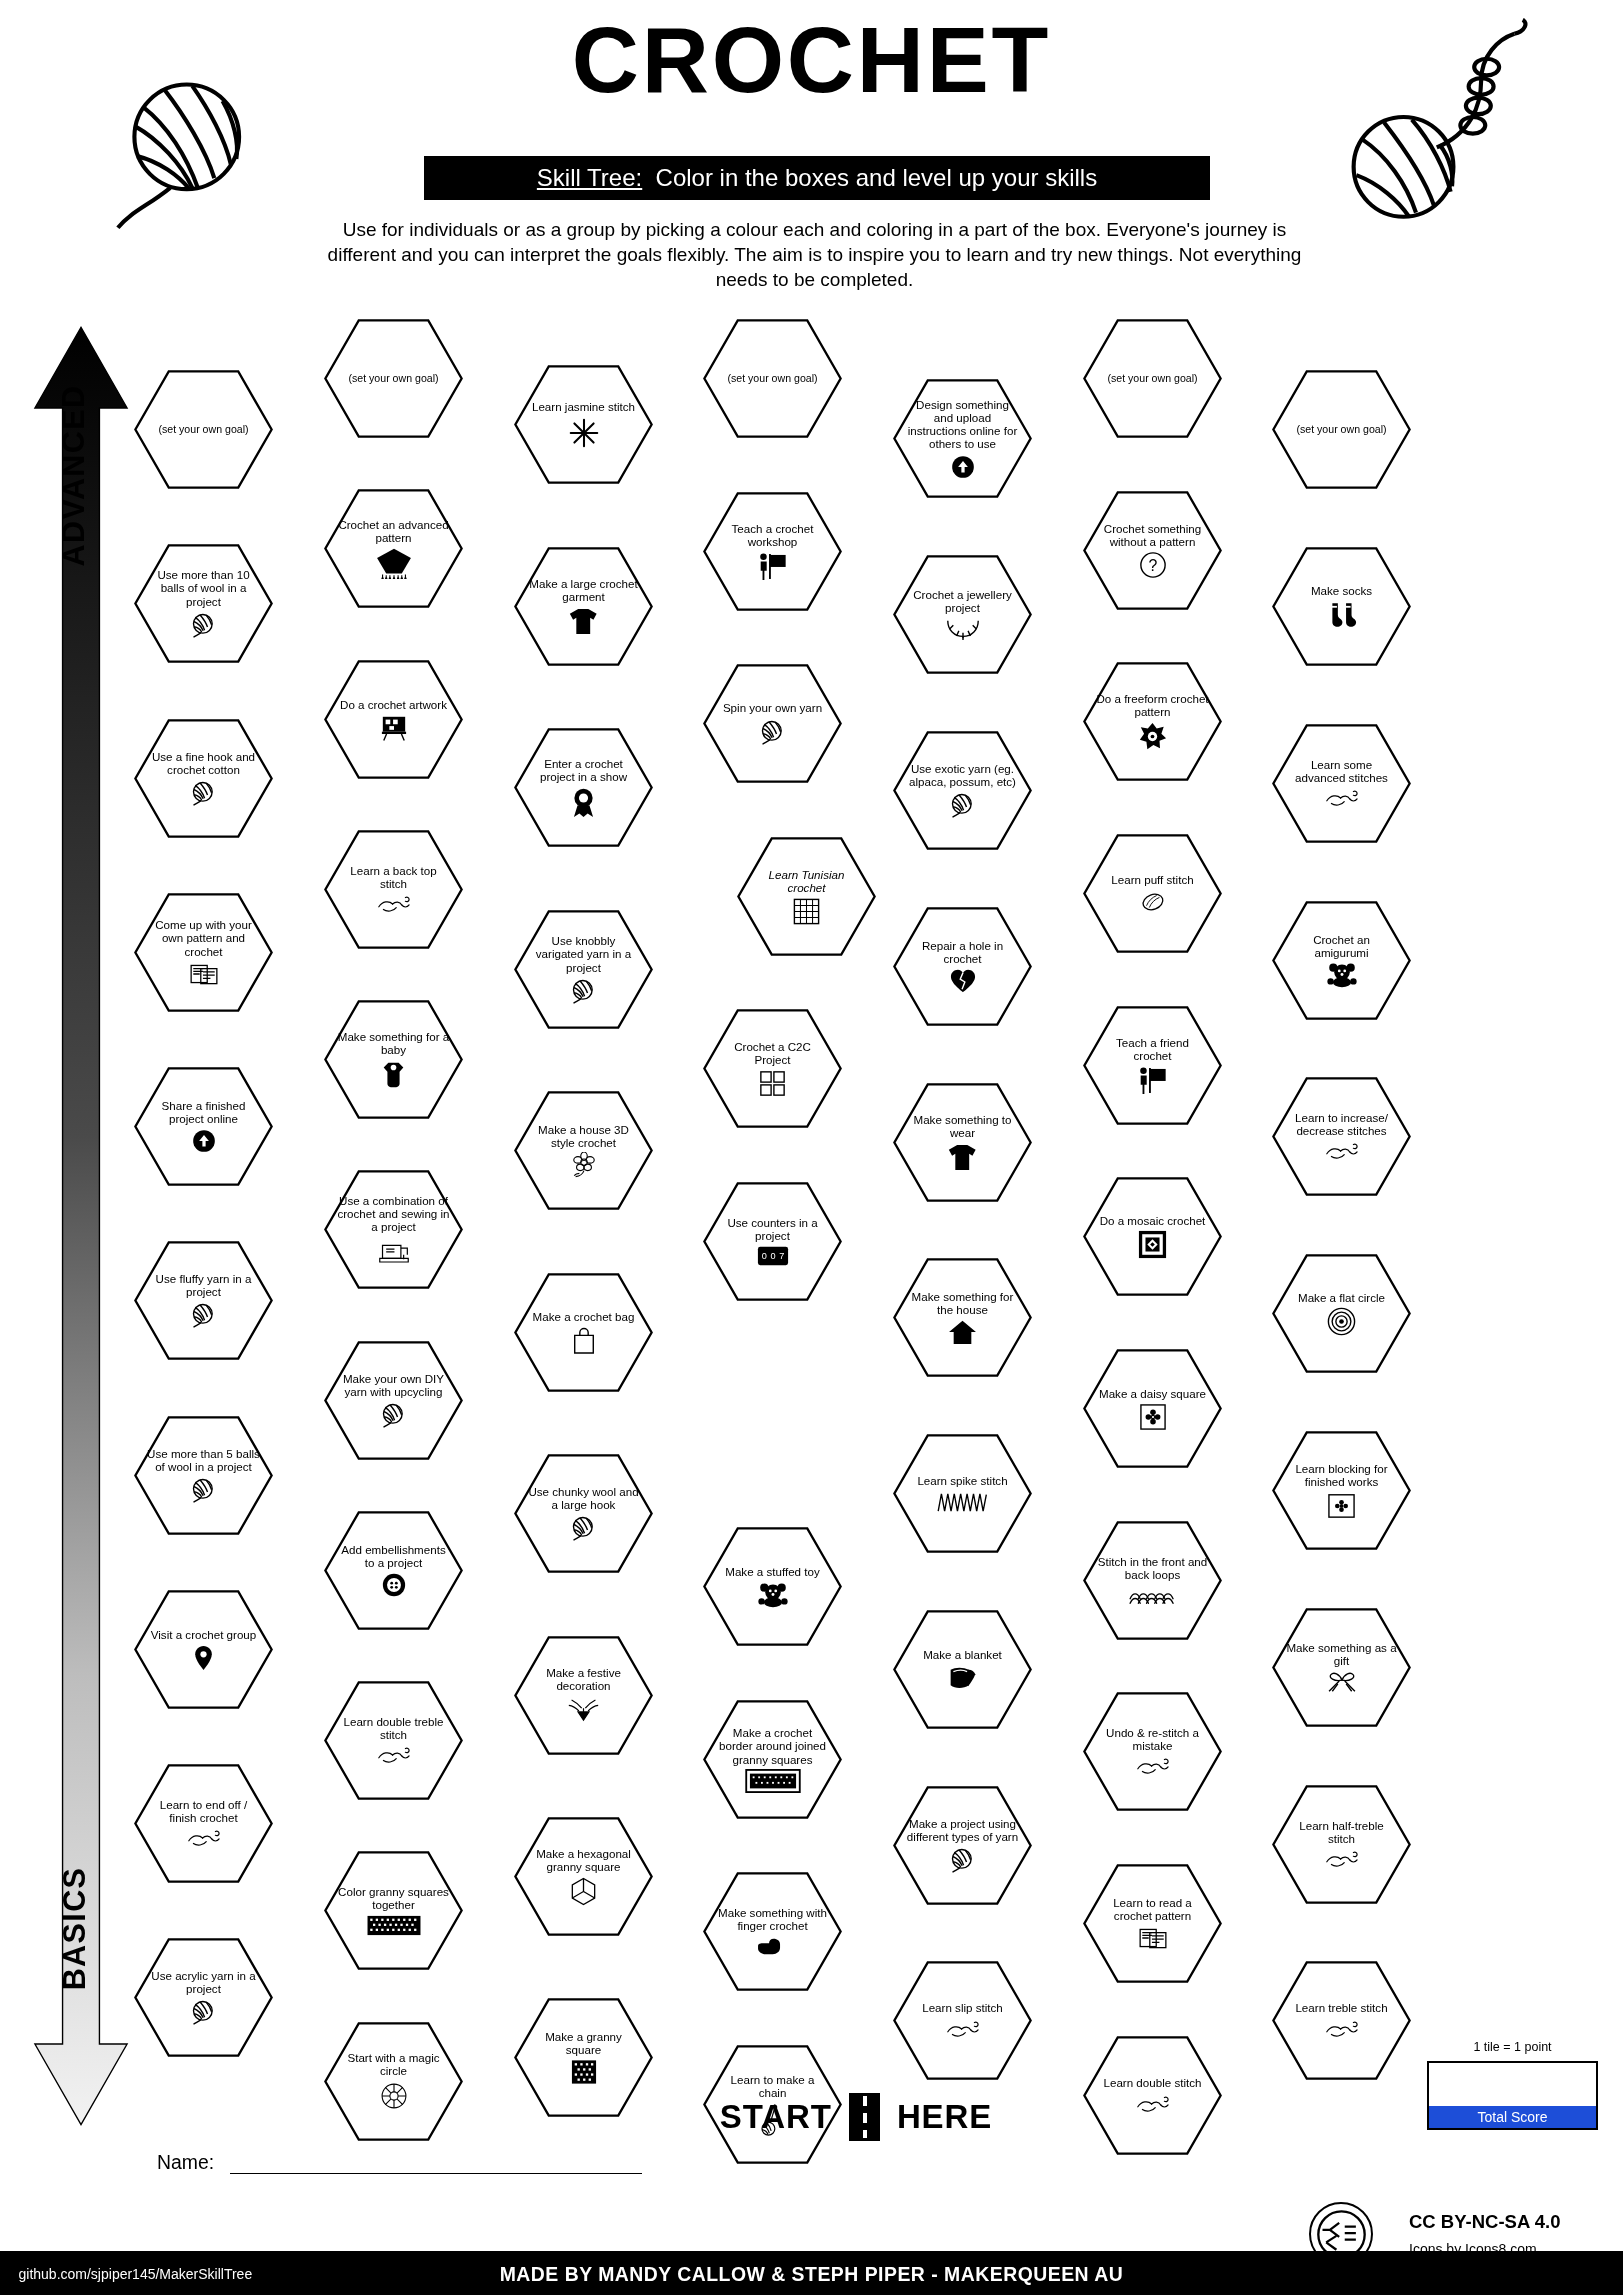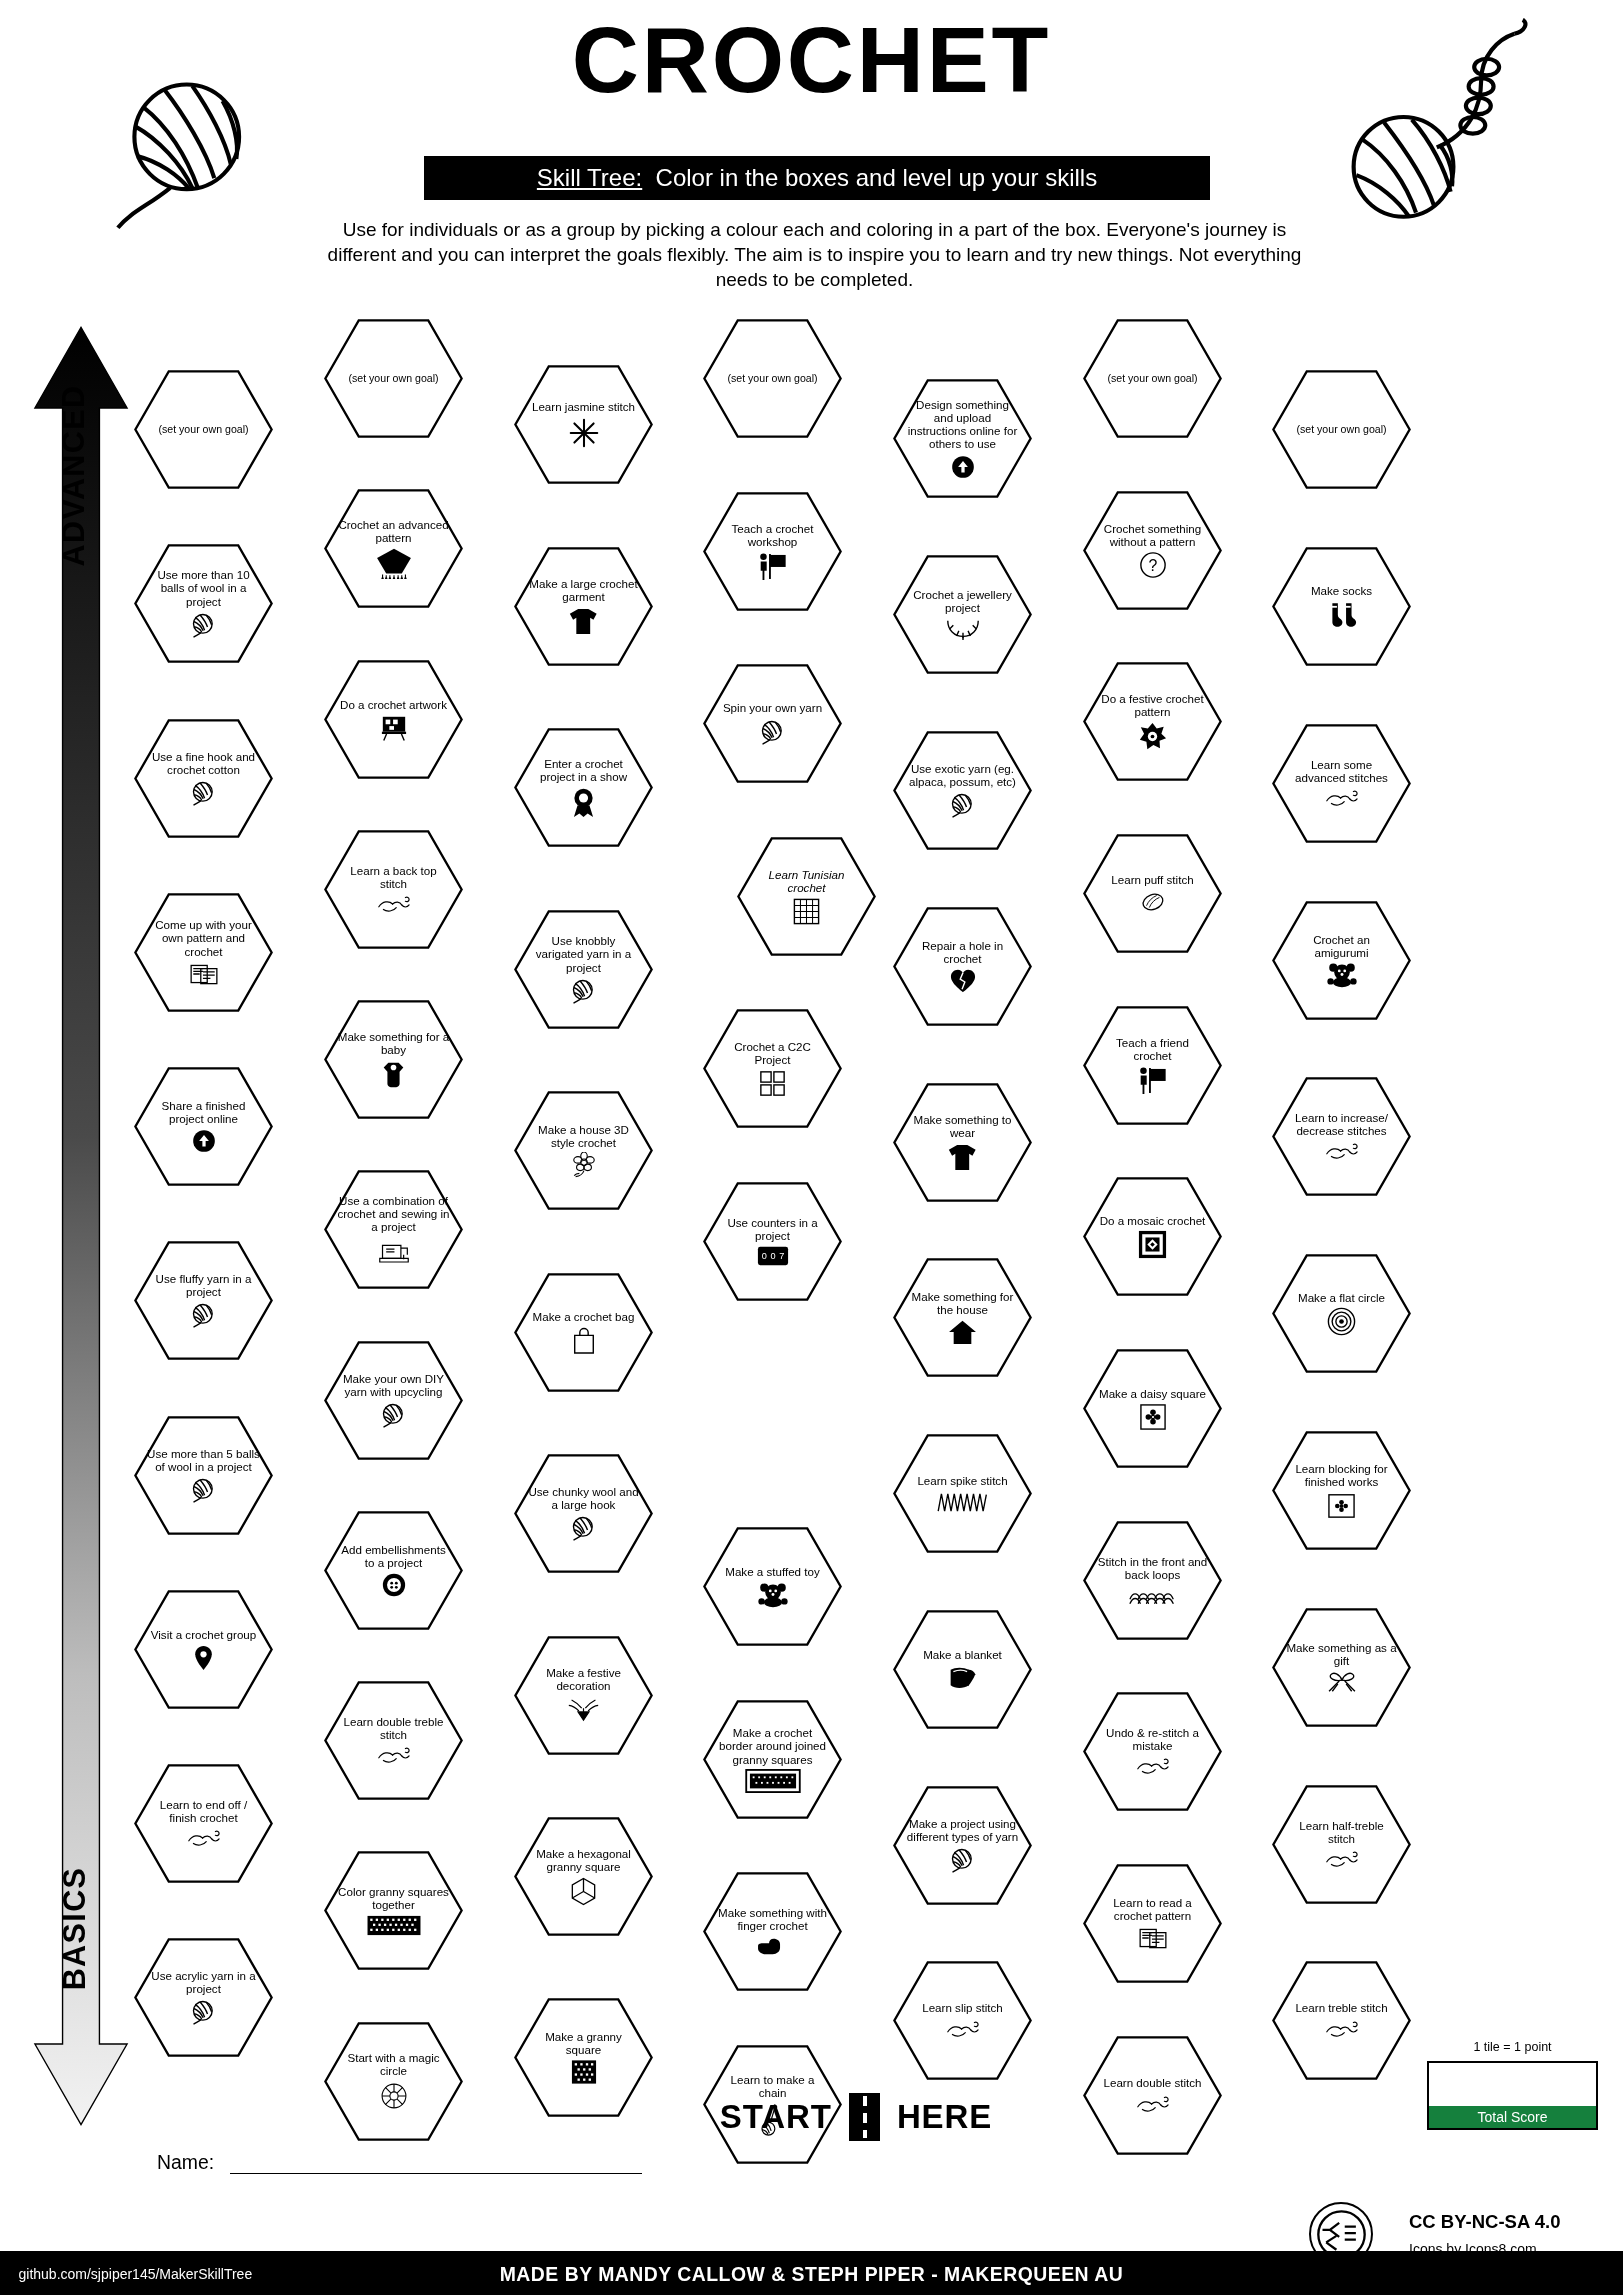--- a/index.html
+++ b/index.html
@@ -199,21 +199,21 @@
     width: 171px;
     text-align: center;
     font-size: 12.5px;
   }
   #score-label {
     position: absolute;
     left: 0;
     bottom: 0;
     width: 100%;
     height: 22px;
-    background: #15803d;
+    background: #1d4ed8;
     color: #fff;
     font-size: 14px;
     display: flex;
     align-items: center;
     justify-content: center;
   }
 
   
   #name-row {
     position: absolute;
@@ -1315,21 +1315,21 @@
             <text x="30" y="42" font-family="Liberation Sans" font-size="34" text-anchor="middle" fill="#000">?</text>
           </svg>
         </div>
       </div>
     </div>
     <div class="hex" style="left: 1083px; top: 662px;">
       <svg class="hex-bg" viewBox="0 0 300 258" preserveAspectRatio="none">
     <polygon points="75,3 225,3 297,129 225,255 75,255 3,129" fill="#ffffff" stroke="#000000" stroke-width="5"></polygon>
   </svg>
       <div class="hex-content">
-        <div class="hex-label">Do a festive crochet pattern</div>
+        <div class="hex-label">Do a freeform crochet pattern</div>
         <div class="hex-icon">
           <svg width="29" height="29" viewBox="0 0 62 62">
             <g fill="#000">
               <path d="M31 2 L40 14 L55 10 L50 25 L60 35 L46 40 L47 56 L33 49 L20 58 L18 42 L4 38 L13 25 L6 11 L21 14 Z"></path>
             </g>
             <circle cx="31" cy="31" r="10" fill="#fff"></circle>
             <circle cx="31" cy="31" r="4" fill="#000"></circle>
           </svg>
         </div>
       </div>

